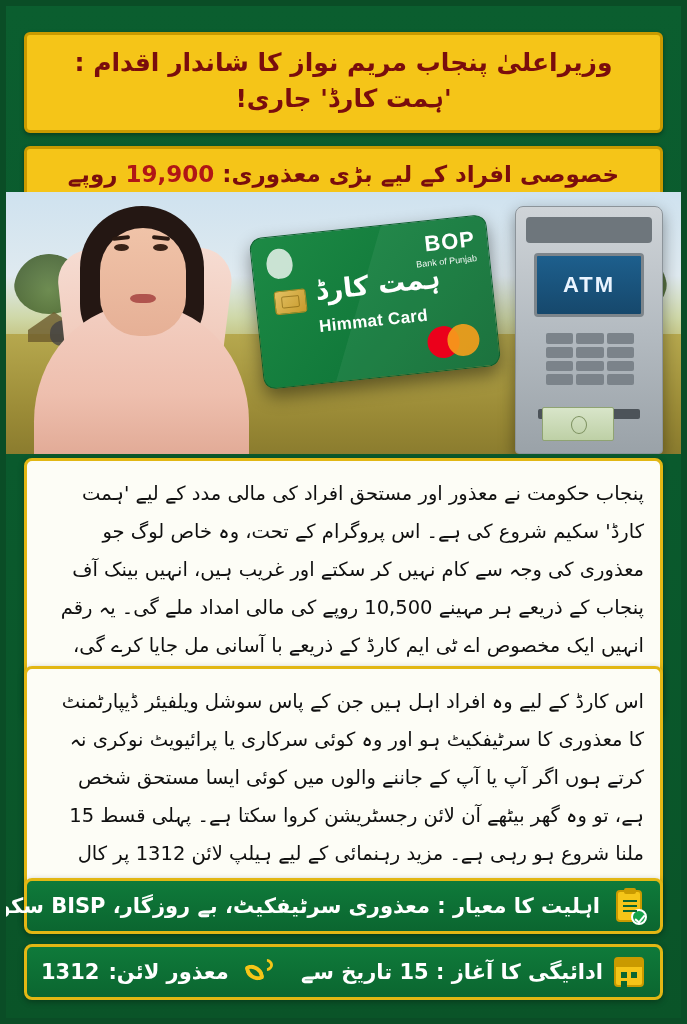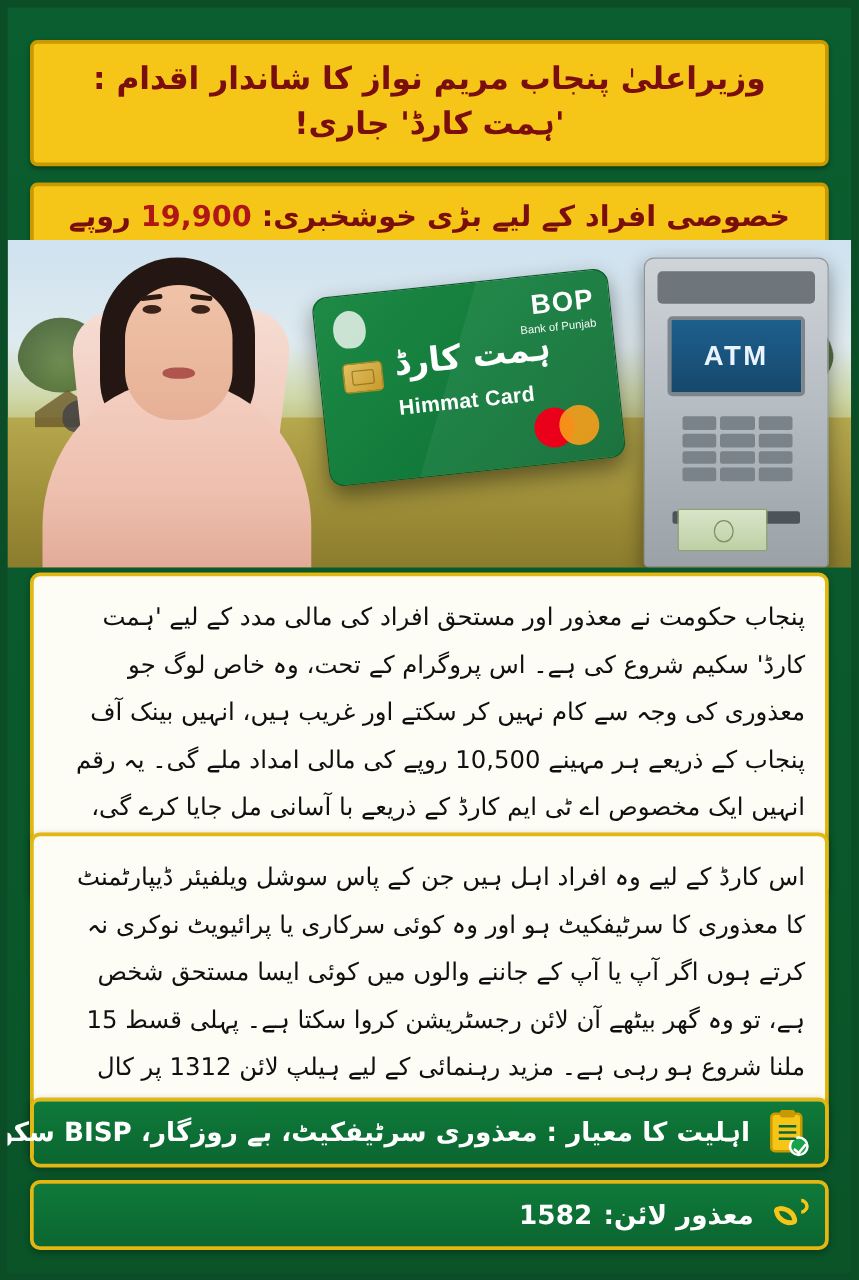--- a/index.html
+++ b/index.html
@@ -361,21 +361,21 @@
   }
 </style>
 </head>
 <body>
 
 <div class="poster">
 
   <div class="headline-wrap">
     <div class="headline">وزیراعلیٰ پنجاب مریم نواز کا شاندار اقدام : 'ہمت کارڈ' جاری!</div>
     <div class="subheadline">
-      <span>خصوصی افراد کے لیے بڑی خوشخبری:</span>
+      <span>خصوصی افراد کے لیے بڑی معذوری:</span>
       <span class="amount-red">19,900</span>
       <span>روپے ماہانہ وظیفہ!</span>
     </div>
   </div>
 
   <div class="hero">
     <div class="hero-sky"></div>
     <div class="hero-field"></div>
     <div class="hero-tree t1"></div>
     <div class="hero-tree t2"></div>
@@ -444,24 +444,30 @@
       <div class="icon-box">
         <div class="icon-clipboard">
             <span class="icon-check"></span>
           </div>
       </div>
       <div class="f-text">اہلیت کا معیار : معذوری سرٹیفکیٹ، بے روزگار، BISP سکور</div>
     </div>
     <div class="fbar fbar-row2">
       <div class="f-item">
         <div class="icon-box">
+            <div class="icon-cal"></div>
+          </div>
+        <div class="f-text">ادائیگی کا آغاز : 15 تاریخ سے</div>
+      </div>
+      <div class="f-item">
+        <div class="icon-box">
           <div class="icon-phone">
               <span class="handset"></span>
               <span class="wave"></span>
             </div>
         </div>
         <div class="f-text">معذور لائن:</div>
-        <div class="f-text">1582</div>
+        <div class="f-text">1312</div>
       </div>
     </div>
   </div>
 
 </div>
 
 </body></html>

